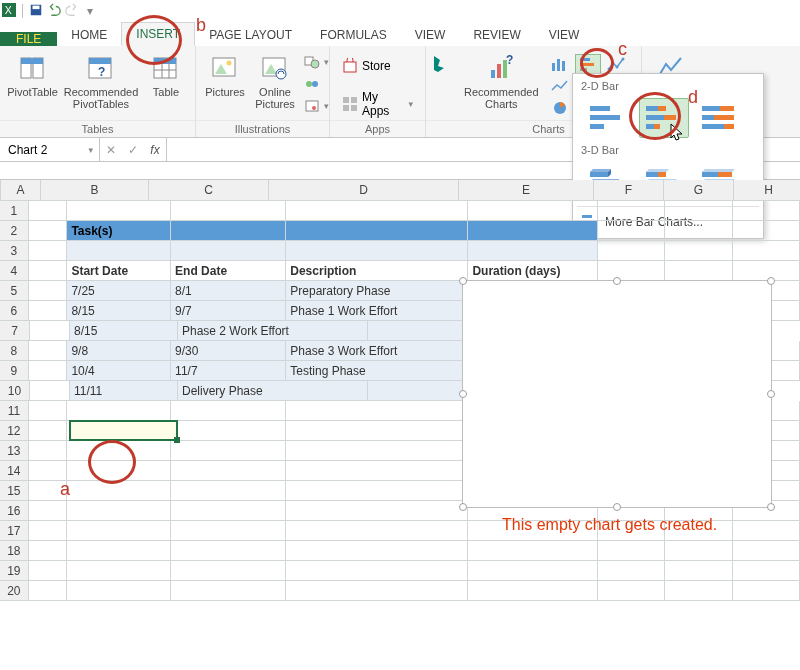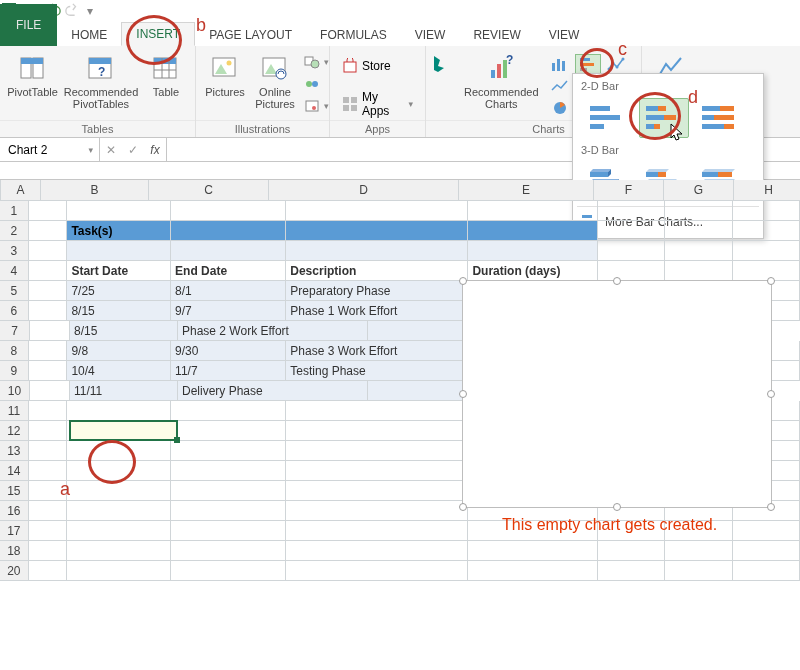--- a/index.html
+++ b/index.html
@@ -13,21 +13,21 @@
   }
   *{box-sizing:border-box;font-family:"Segoe UI",Arial,sans-serif;font-size:12px;}
   body{margin:0;width:800px;height:670px;background:#fff;position:relative;overflow:hidden;}
   
   .qat{height:22px;background:#fff;display:flex;align-items:center;padding:0 2px;gap:4px;}
   .qat svg{width:14px;height:14px;}
   .qat .sep{width:1px;height:14px;background:#bfbfbf;margin:0 2px;}
   
   .tabs{height:24px;background:#fff;display:flex;align-items:flex-end;}
   .tab{padding:4px 14px 4px;color:#444;cursor:default;}
-  .tab.file{background:var(--green);color:#e5e5e5;padding:14px 16px;}
+  .tab.file{background:var(--green);color:#fde047;padding:0 16px;}
   .tab.active{color:var(--green);border:1px solid #d4d4d4;border-bottom:1px solid #f5f5f5;background:#f5f5f5;}
   
   .ribbon{height:92px;background:#f5f5f5;border-bottom:1px solid #c6c6c6;display:flex;}
   .group{border-right:1px solid #e0e0e0;display:flex;flex-direction:column;justify-content:space-between;}
   .group-body{display:flex;align-items:flex-start;padding:4px 4px 0;}
   .group-label{text-align:center;color:#6b6b6b;font-size:11px;padding:2px 0;border-top:1px solid #e8e8e8;}
   .btn-lg{display:flex;flex-direction:column;align-items:center;width:auto;min-width:50px;padding:2px 4px;gap:2px;}
   .btn-lg .ic{width:32px;height:32px;display:flex;align-items:center;justify-content:center;}
   .btn-lg .lbl{text-align:center;line-height:12px;font-size:11px;color:#4a4a4a;}
   .btn-sm{display:flex;align-items:center;gap:4px;padding:2px 4px;}
@@ -641,20 +641,31 @@
         <div class="cell" style="width: 40px;"></div>
         <div class="cell" style="width: 108px;"></div>
         <div class="cell" style="width: 120px;"></div>
         <div class="cell" style="width: 190px;"></div>
         <div class="cell" style="width: 135px;"></div>
         <div class="cell" style="width: 70px;"></div>
         <div class="cell" style="width: 70px;"></div>
         <div class="cell" style="width: 70px;"></div>
       </div>
       <div class="row">
+        <div class="rh">19</div>
+        <div class="cell" style="width: 40px;"></div>
+        <div class="cell" style="width: 108px;"></div>
+        <div class="cell" style="width: 120px;"></div>
+        <div class="cell" style="width: 190px;"></div>
+        <div class="cell" style="width: 135px;"></div>
+        <div class="cell" style="width: 70px;"></div>
+        <div class="cell" style="width: 70px;"></div>
+        <div class="cell" style="width: 70px;"></div>
+      </div>
+      <div class="row">
         <div class="rh">20</div>
         <div class="cell" style="width: 40px;"></div>
         <div class="cell" style="width: 108px;"></div>
         <div class="cell" style="width: 120px;"></div>
         <div class="cell" style="width: 190px;"></div>
         <div class="cell" style="width: 135px;"></div>
         <div class="cell" style="width: 70px;"></div>
         <div class="cell" style="width: 70px;"></div>
         <div class="cell" style="width: 70px;"></div>
       </div>

